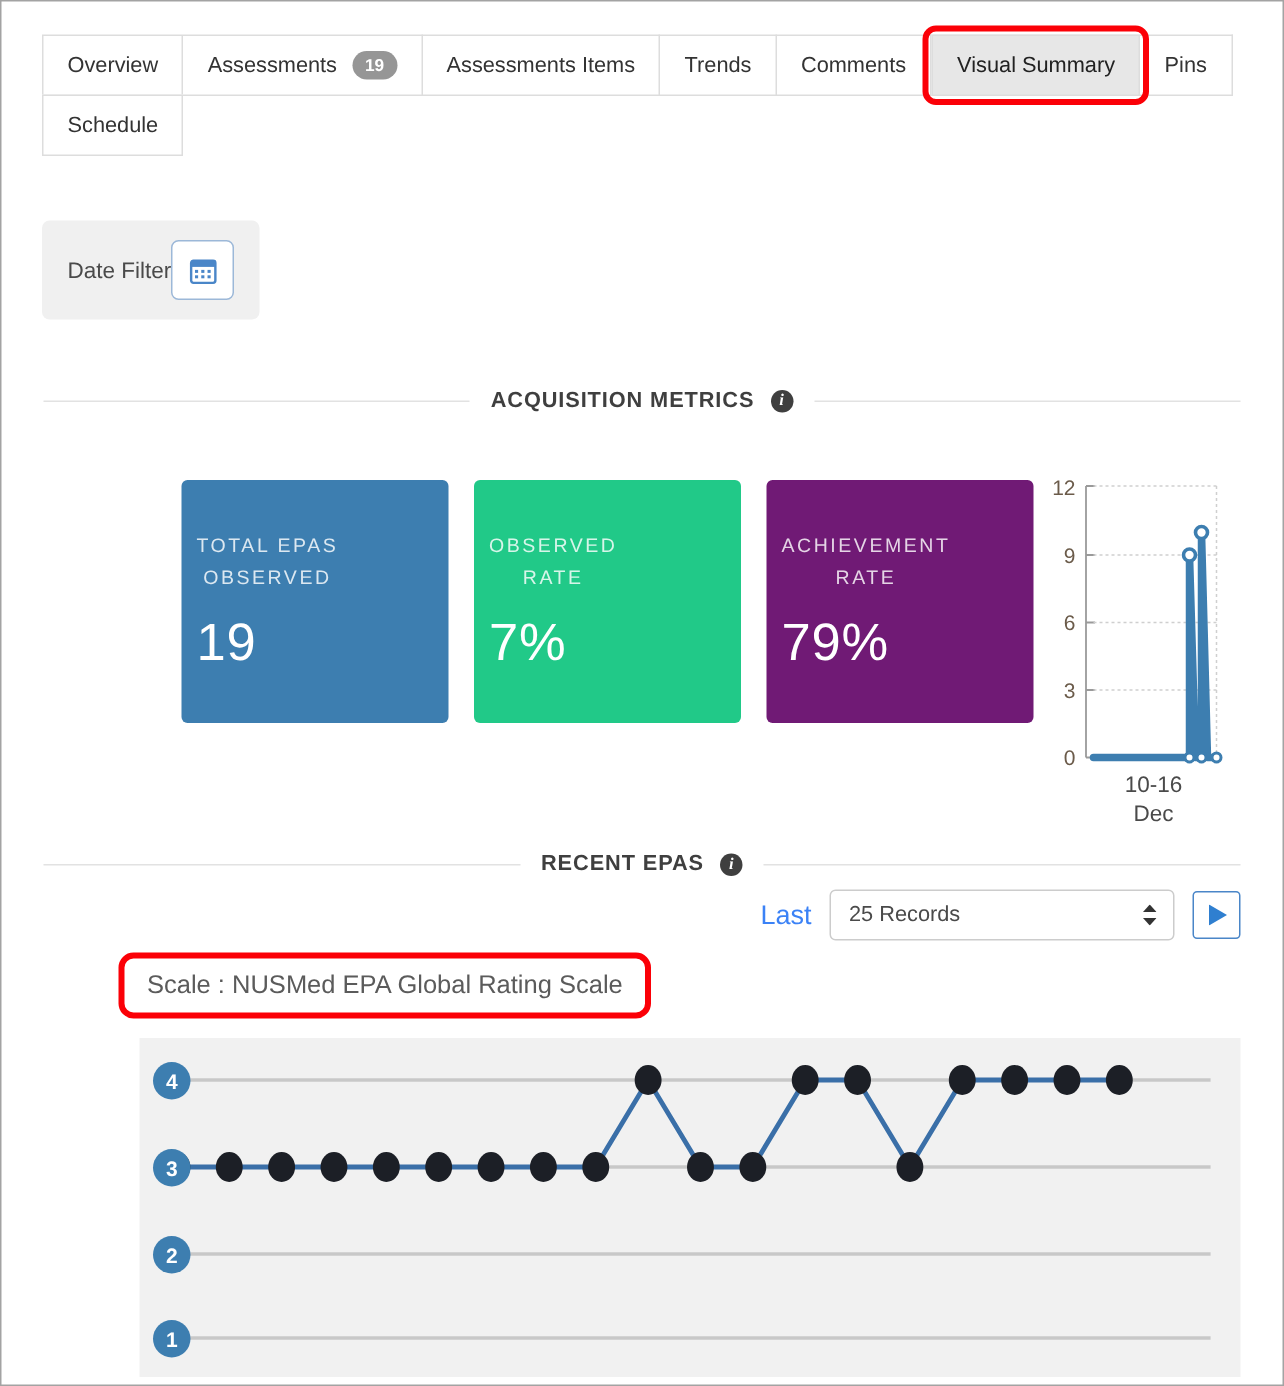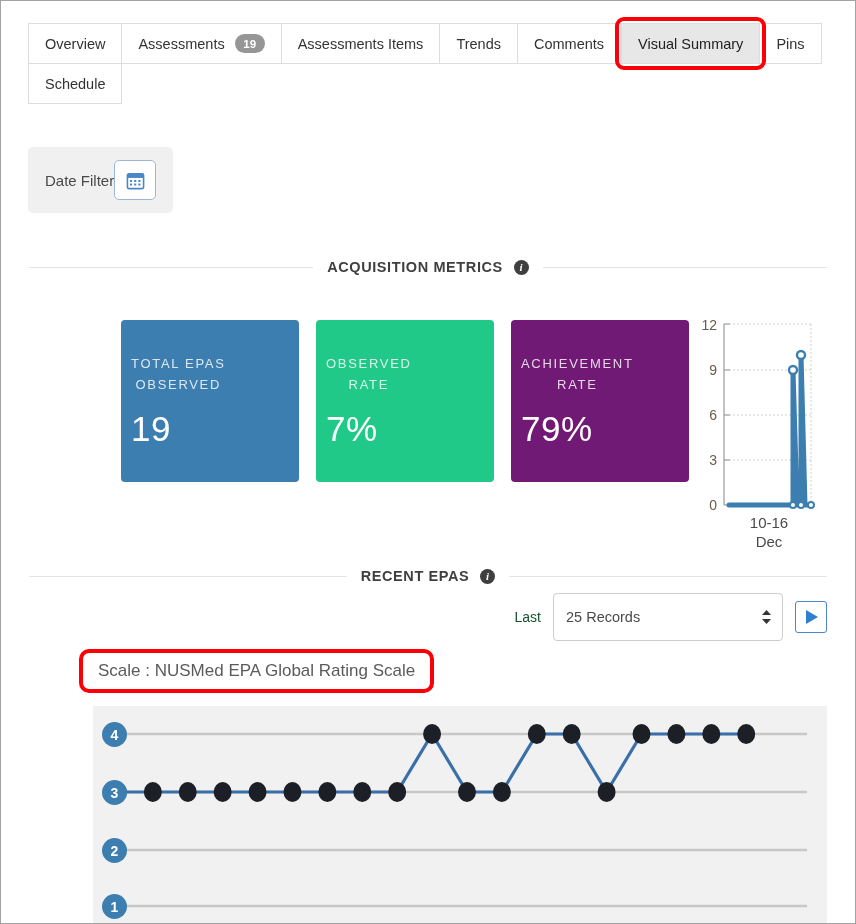--- a/index.html
+++ b/index.html
@@ -131,24 +131,24 @@
     left: 692px; top: 312px;
     width: 126px; height: 240px; text-align: center;
   }
 
   
   .records-row {
     display: flex; align-items: center; justify-content: flex-end;
     gap: 12px;
     margin: 9px 28px 0 0;
   }
-  .last-label { font-size: 14px; color: #14532d; }
+  .last-label { font-size: 18px; color: #3b82f6; }
   .rec-select {
     position: relative;
-    width: 230px; height: 48px;
+    width: 230px; height: 34px;
     border: 1px solid #cccccc;
     border-radius: 4px;
     background: #ffffff;
     display: flex; align-items: center;
     padding: 0 12px;
     font-size: 14.5px;
     color: #4a4a4a;
     cursor: pointer;
   }
   .rec-select .chev {

